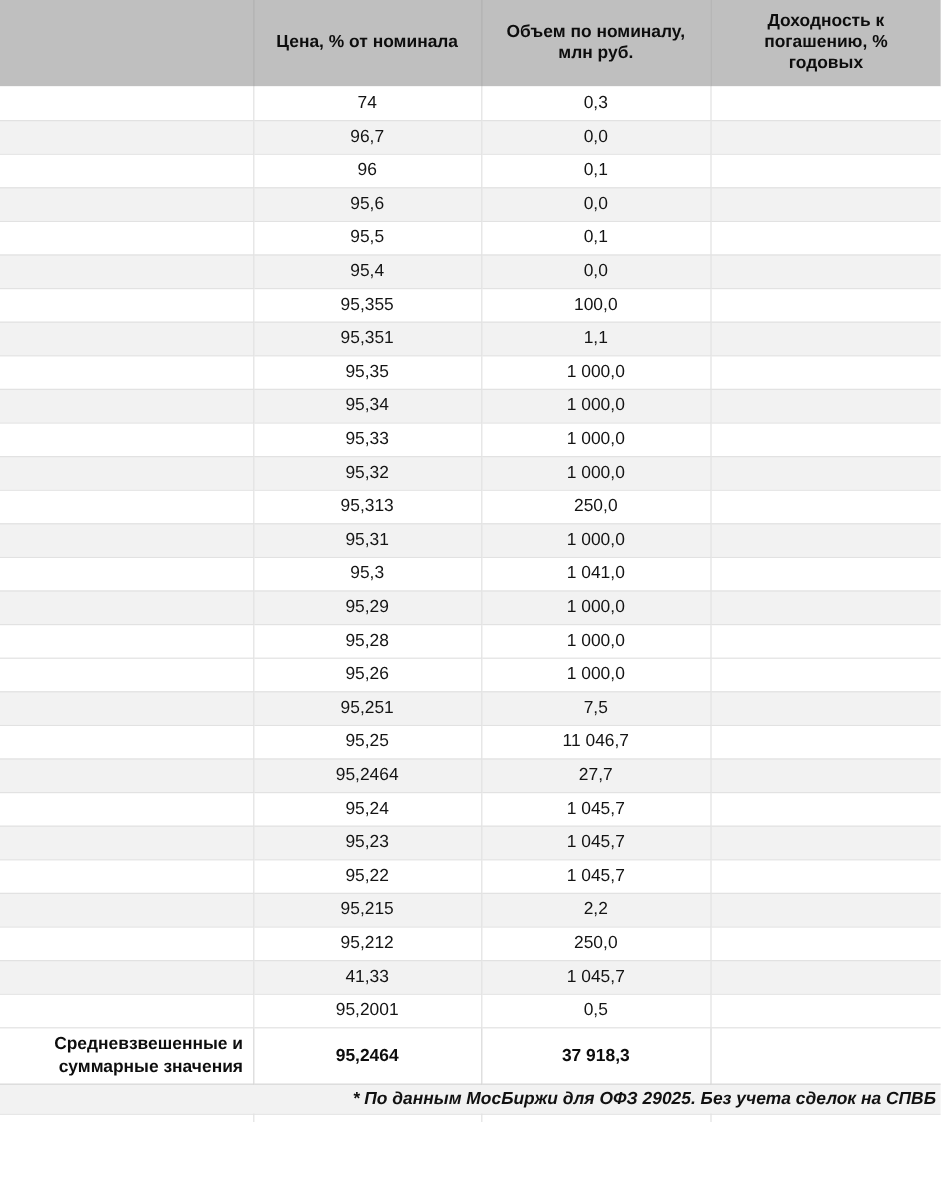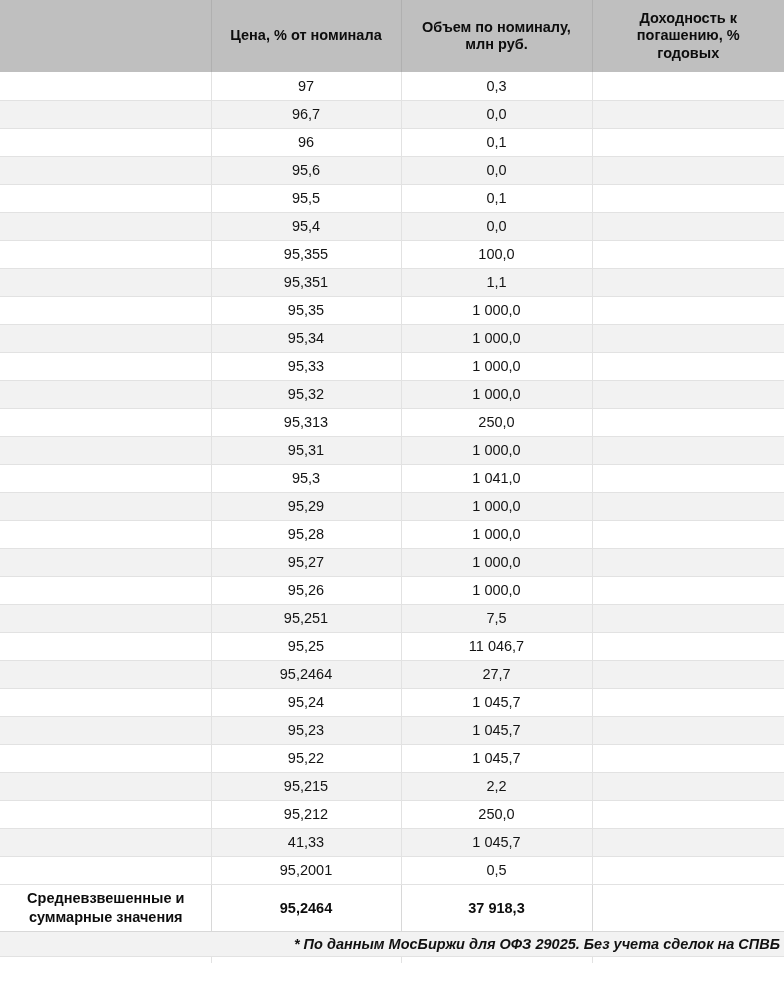--- a/index.html
+++ b/index.html
@@ -82,21 +82,21 @@
     font-size: 14.5px;
     text-align: center;
     vertical-align: middle;
     border-bottom: 1px solid #d8d8d8;
     border-top: 1px solid #d8d8d8;
     border-right: 1px solid #d8d8d8;
     box-sizing: border-box;
     color: #0d0d0d;
   }
   tr.summary-row td.summary-label {
-    text-align: center;
+    text-align: right;
     padding: 0 8px 0 9px;
     line-height: 1.25;
   }
   tr.summary-row td.cell-yield { border-right: none; }
 
   
   tr.footnote-row td {
     background: #f2f2f2;
     height: 25px;
     font-style: italic;
@@ -144,21 +144,21 @@
         <th class="h-last">
           <span>Доходность к</span><br>
           <span>погашению, %</span><br>
           <span>годовых</span>
         </th>
       </tr>
     </thead>
     <tbody id="rows-body">
         <tr class="data-row odd">
           <td class="cell-blank"></td>
-          <td class="cell-price">97</td>
+          <td class="cell-price">74</td>
           <td class="cell-volume">0,3</td>
           <td class="cell-yield"></td>
         </tr>
         <tr class="data-row even">
           <td class="cell-blank"></td>
           <td class="cell-price">96,7</td>
           <td class="cell-volume">0,0</td>
           <td class="cell-yield"></td>
         </tr>
         <tr class="data-row odd">
@@ -241,26 +241,20 @@
         </tr>
         <tr class="data-row even">
           <td class="cell-blank"></td>
           <td class="cell-price">95,29</td>
           <td class="cell-volume">1 000,0</td>
           <td class="cell-yield"></td>
         </tr>
         <tr class="data-row odd">
           <td class="cell-blank"></td>
           <td class="cell-price">95,28</td>
-          <td class="cell-volume">1 000,0</td>
-          <td class="cell-yield"></td>
-        </tr>
-        <tr class="data-row even">
-          <td class="cell-blank"></td>
-          <td class="cell-price">95,27</td>
           <td class="cell-volume">1 000,0</td>
           <td class="cell-yield"></td>
         </tr>
         <tr class="data-row odd">
           <td class="cell-blank"></td>
           <td class="cell-price">95,26</td>
           <td class="cell-volume">1 000,0</td>
           <td class="cell-yield"></td>
         </tr>
         <tr class="data-row even">

